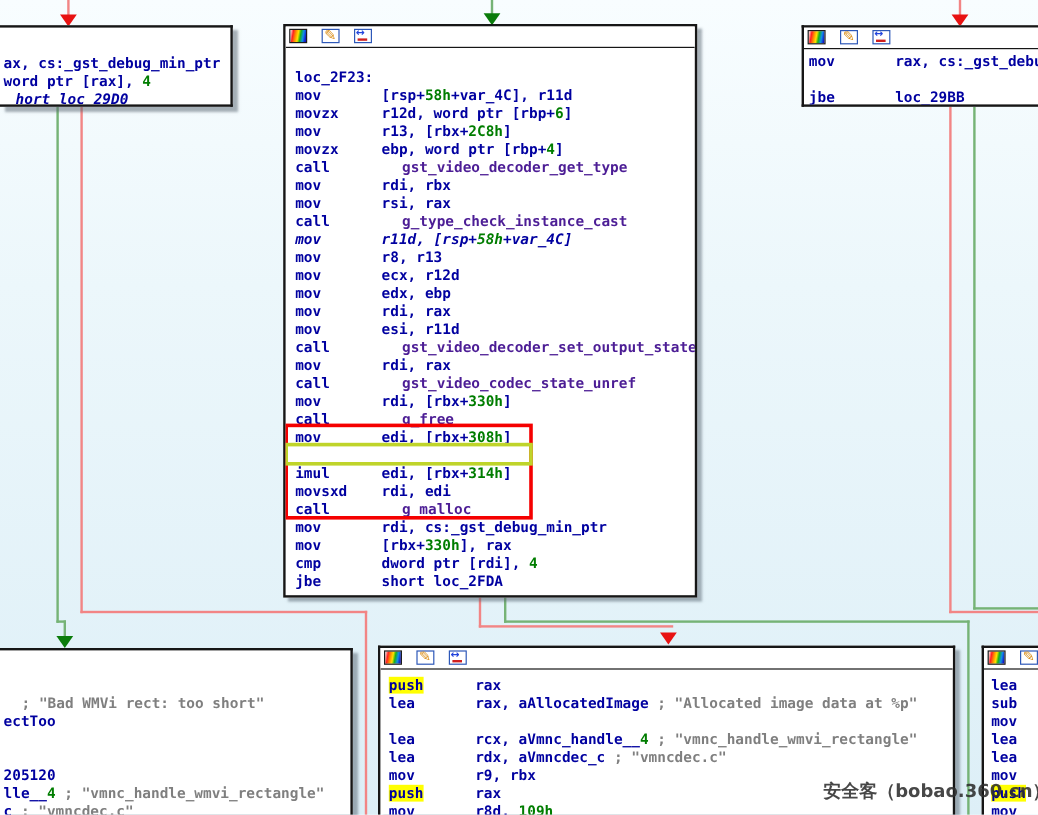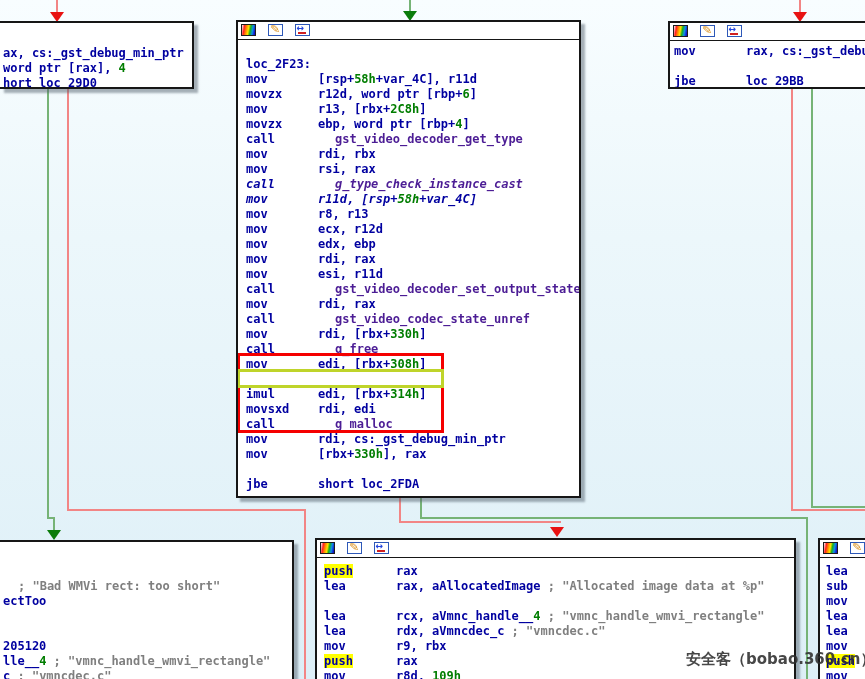--- a/index.html
+++ b/index.html
@@ -87,21 +87,21 @@
   <div class="ev g" style="left:806px;top:517px;height:162px"></div>
 
   <div class="ev r" style="left:791px;top:89px;height:422px"></div>
   <div class="eh r" style="left:791px;top:509px;width:74px"></div>
   <div class="ev g" style="left:811px;top:89px;height:419px"></div>
   <div class="eh g" style="left:811px;top:506px;width:54px"></div>
 
   <div id="blk-tl" class="blk" style="left:0;top:21px;width:194px;height:68px">
       <div class="cl" style="top: 23px; left: 3px;"><span class="k">ax, cs:_gst_debug_min_ptr</span></div>
       <div class="cl" style="top: 38px; left: 3px;"><span class="k">word ptr [rax], </span><span class="gn">4</span></div>
-      <div class="cl" style="top: 53px; left: 3px;"><span class="k">hort loc_29D0</span></div>
+      <div class="cl" style="top: 53px; left: 13px; font-style: italic;"><span class="k">hort loc_29D0</span></div>
     </div>
 
   <div id="blk-tr" class="blk" style="left:668px;top:21px;width:197px;height:68px">
     <div class="hdr">
       <span class="ico pal"></span>
       <span class="ico pen"><span>✎</span></span>
       <span class="ico scr"><span>↔</span><i></i></span>
     </div>
   <div class="cl" style="top: 21px;"><span class="mn">mov</span><span class="k">rax, cs:_gst_debu</span></div>
       <div class="cl" style="top: 51px;"><span class="mn">jbe</span><span class="k">loc_29BB</span></div>
@@ -116,38 +116,39 @@
     <div id="hbox-red" class="hbox" style="left:-1px;top:331px;width:207px;height:80px"></div>
     <div id="hbox-lime" class="hbox" style="left:-1px;top:347px;width:207px;height:19px"></div>
   <div class="cl" style="top: 35px;"><span class="k">loc_2F23:</span></div>
       <div class="cl" style="top: 50px;"><span class="mn">mov</span><span class="k">[rsp+</span><span class="gn">58h</span><span class="k">+var_4C], r11d</span></div>
       <div class="cl" style="top: 65px;"><span class="mn">movzx</span><span class="k">r12d, word ptr [rbp+</span><span class="gn">6</span><span class="k">]</span></div>
       <div class="cl" style="top: 80px;"><span class="mn">mov</span><span class="k">r13, [rbx+</span><span class="gn">2C8h</span><span class="k">]</span></div>
       <div class="cl" style="top: 95px;"><span class="mn">movzx</span><span class="k">ebp, word ptr [rbp+</span><span class="gn">4</span><span class="k">]</span></div>
       <div class="cl" style="top: 110px;"><span class="mn">call</span><span class="b">gst_video_decoder_get_type</span></div>
       <div class="cl" style="top: 125px;"><span class="mn">mov</span><span class="k">rdi, rbx</span></div>
       <div class="cl" style="top: 140px;"><span class="mn">mov</span><span class="k">rsi, rax</span></div>
-      <div class="cl" style="top: 155px; font-style: italic;"><span class="mn">call</span><span class="b">g_type_check_instance_cast</span></div>
+      <div class="cl" style="top: 155px;"><span class="mn">call</span><span class="b">g_type_check_instance_cast</span></div>
       <div class="cl" style="top: 170px; font-style: italic;"><span class="mn">mov</span><span class="k">r11d, [rsp+</span><span class="gn">58h</span><span class="k">+var_4C]</span></div>
       <div class="cl" style="top: 185px;"><span class="mn">mov</span><span class="k">r8, r13</span></div>
       <div class="cl" style="top: 200px;"><span class="mn">mov</span><span class="k">ecx, r12d</span></div>
       <div class="cl" style="top: 215px;"><span class="mn">mov</span><span class="k">edx, ebp</span></div>
       <div class="cl" style="top: 230px;"><span class="mn">mov</span><span class="k">rdi, rax</span></div>
       <div class="cl" style="top: 245px;"><span class="mn">mov</span><span class="k">esi, r11d</span></div>
       <div class="cl" style="top: 260px;"><span class="mn">call</span><span class="b">gst_video_decoder_set_output_state</span></div>
       <div class="cl" style="top: 275px;"><span class="mn">mov</span><span class="k">rdi, rax</span></div>
       <div class="cl" style="top: 290px;"><span class="mn">call</span><span class="b">gst_video_codec_state_unref</span></div>
       <div class="cl" style="top: 305px;"><span class="mn">mov</span><span class="k">rdi, [rbx+</span><span class="gn">330h</span><span class="k">]</span></div>
       <div class="cl" style="top: 320px;"><span class="mn">call</span><span class="b">g_free</span></div>
       <div class="cl" style="top: 335px;"><span class="mn">mov</span><span class="k">edi, [rbx+</span><span class="gn">308h</span><span class="k">]</span></div>
       <div class="cl" style="top: 365px;"><span class="mn">imul</span><span class="k">edi, [rbx+</span><span class="gn">314h</span><span class="k">]</span></div>
       <div class="cl" style="top: 380px;"><span class="mn">movsxd</span><span class="k">rdi, edi</span></div>
       <div class="cl" style="top: 395px;"><span class="mn">call</span><span class="b">g_malloc</span></div>
       <div class="cl" style="top: 410px;"><span class="mn">mov</span><span class="k">rdi, cs:_gst_debug_min_ptr</span></div>
       <div class="cl" style="top: 425px;"><span class="mn">mov</span><span class="k">[rbx+</span><span class="gn">330h</span><span class="k">], rax</span></div>
+      <div class="cl" style="top: 440px;"><span class="mn">cmp</span><span class="k">dword ptr [rdi], </span><span class="gn">4</span></div>
       <div class="cl" style="top: 455px;"><span class="mn">jbe</span><span class="k">short loc_2FDA</span></div>
     </div>
 
   <div id="blk-bl" class="blk" style="left:0;top:540px;width:294px;height:139px">
       <div class="cl" style="top: 37px; left: 18px;"><span class="c">; "Bad WMVi rect: too short"</span></div>
       <div class="cl" style="top: 52px; left: 3px;"><span class="k">ectToo</span></div>
       <div class="cl" style="top: 97px; left: 3px;"><span class="k">205120</span></div>
       <div class="cl" style="top: 112px; left: 3px;"><span class="k">lle__</span><span class="gn">4</span><span class="k"> </span><span class="c">; "vmnc_handle_wmvi_rectangle"</span></div>
       <div class="cl" style="top: 127px; left: 3px;"><span class="k">c </span><span class="c">; "vmncdec.c"</span></div>
     </div>

